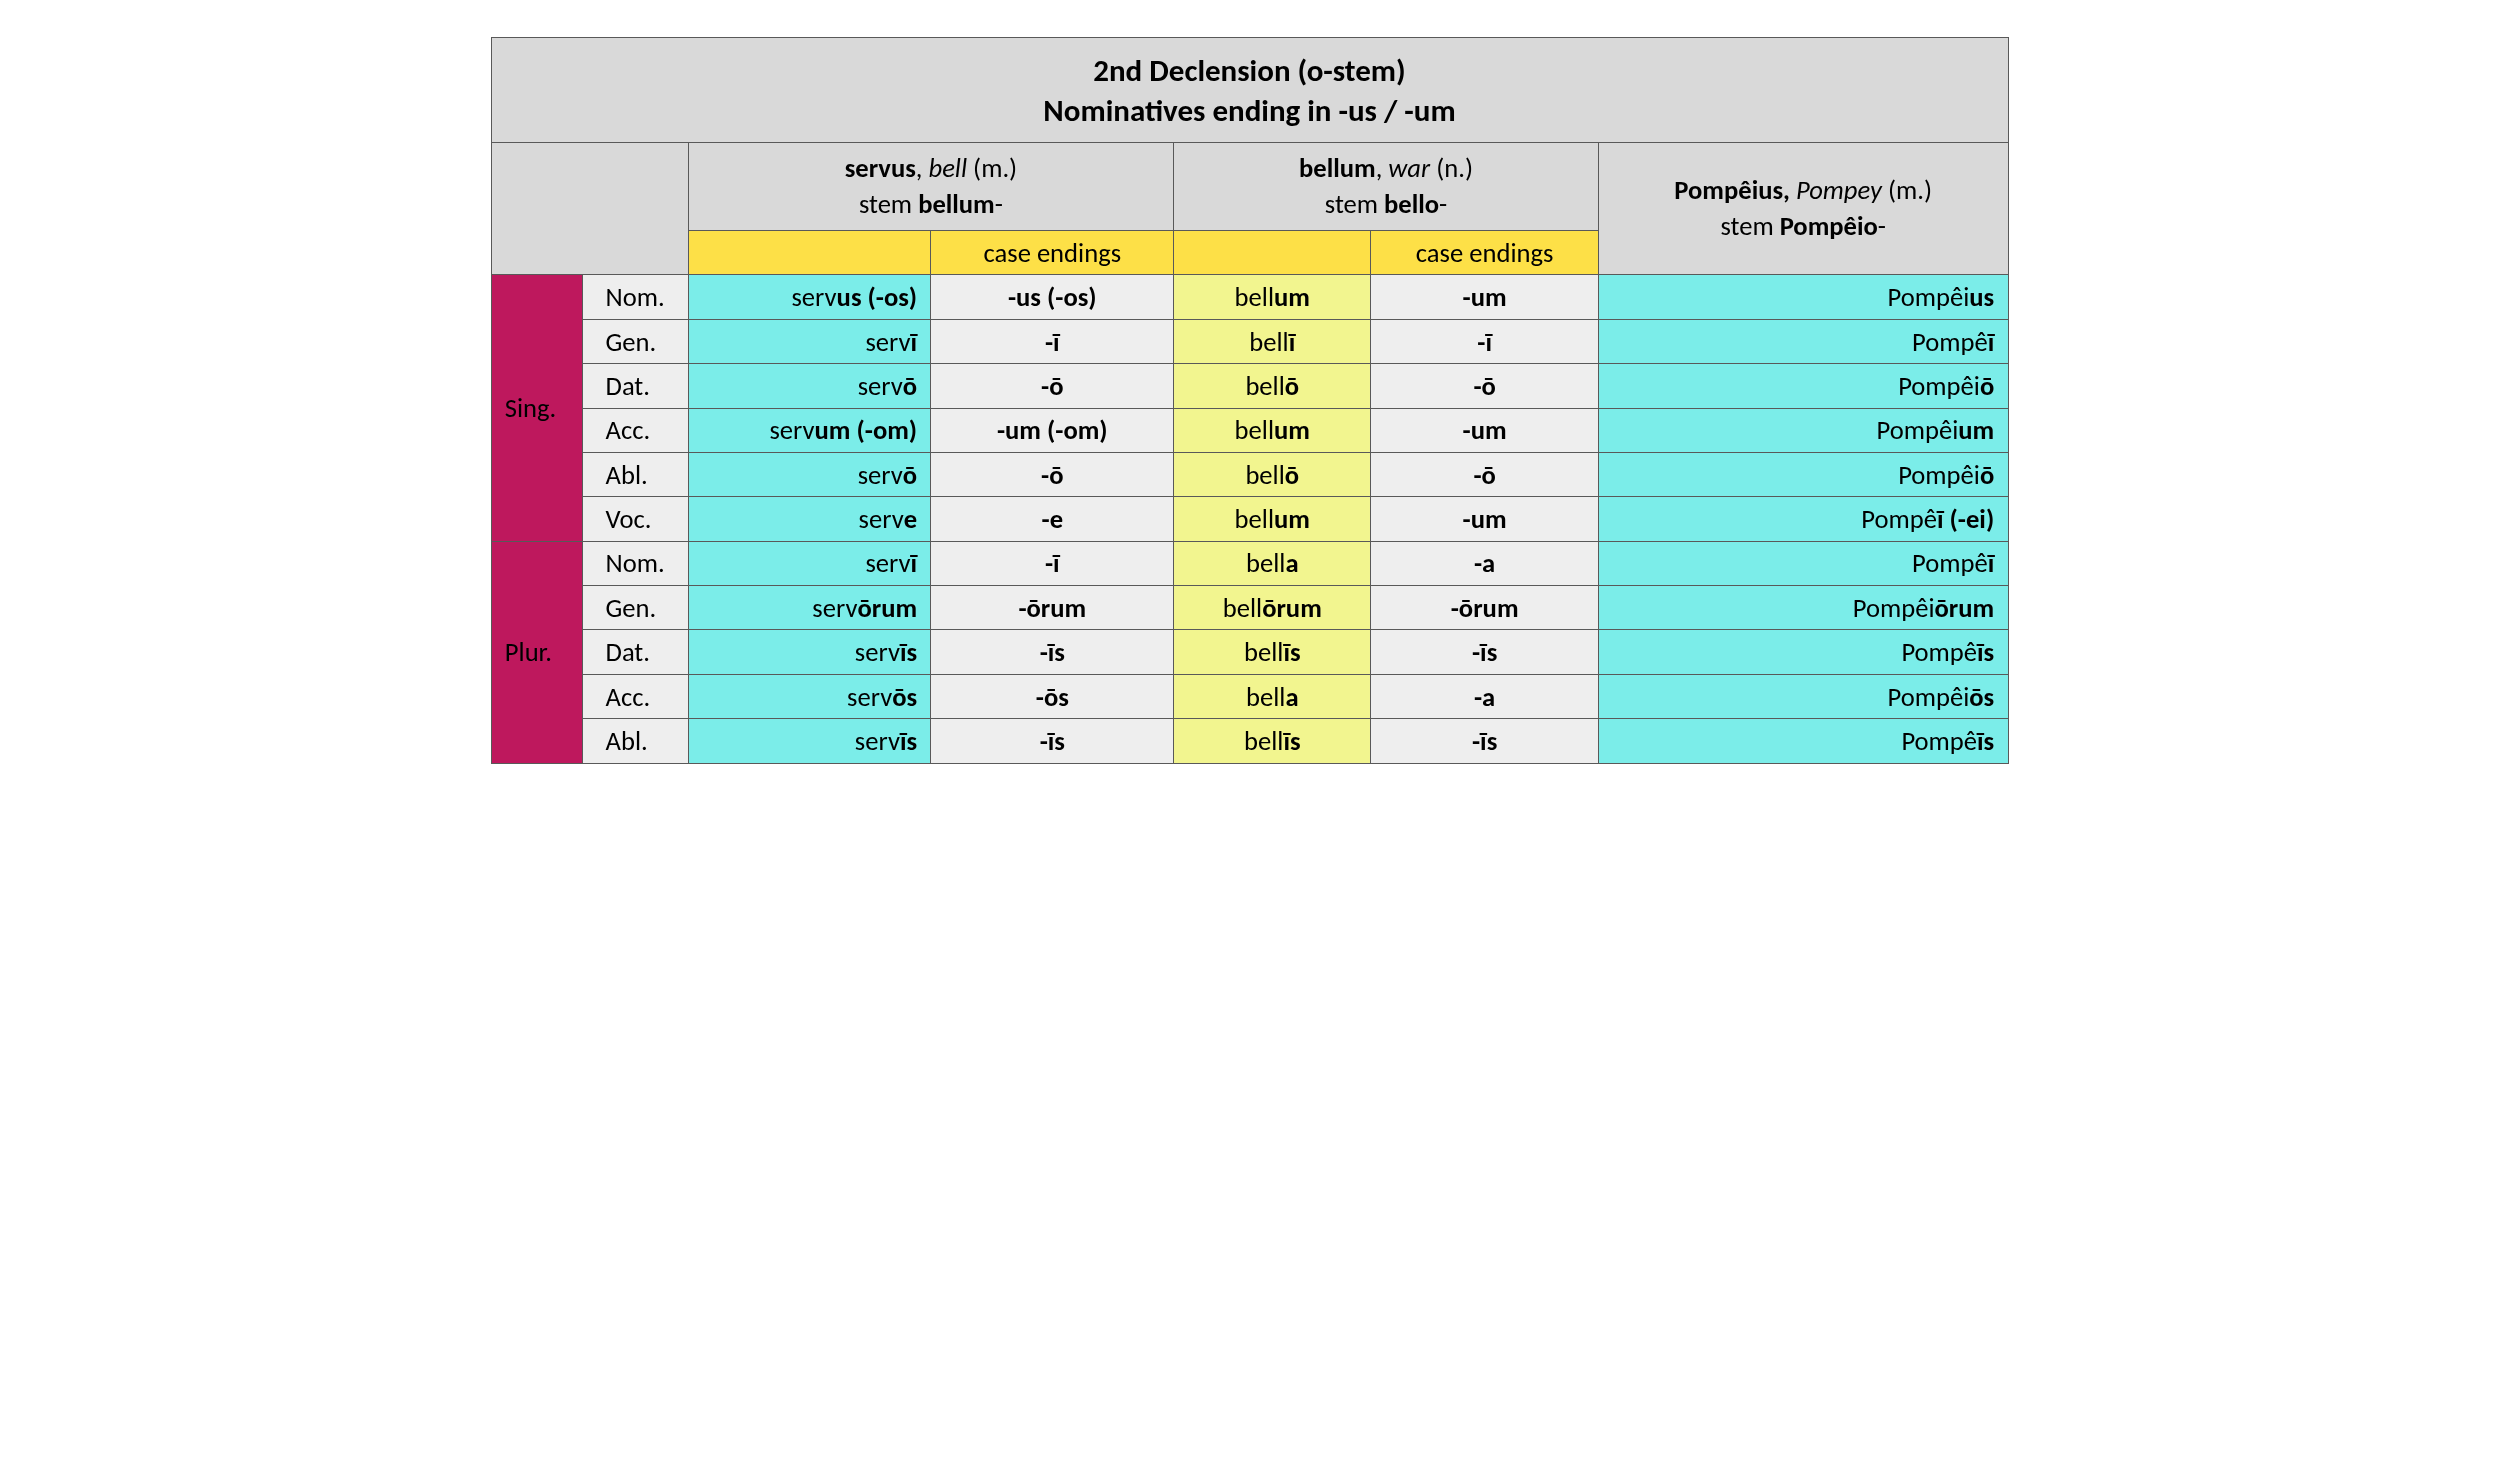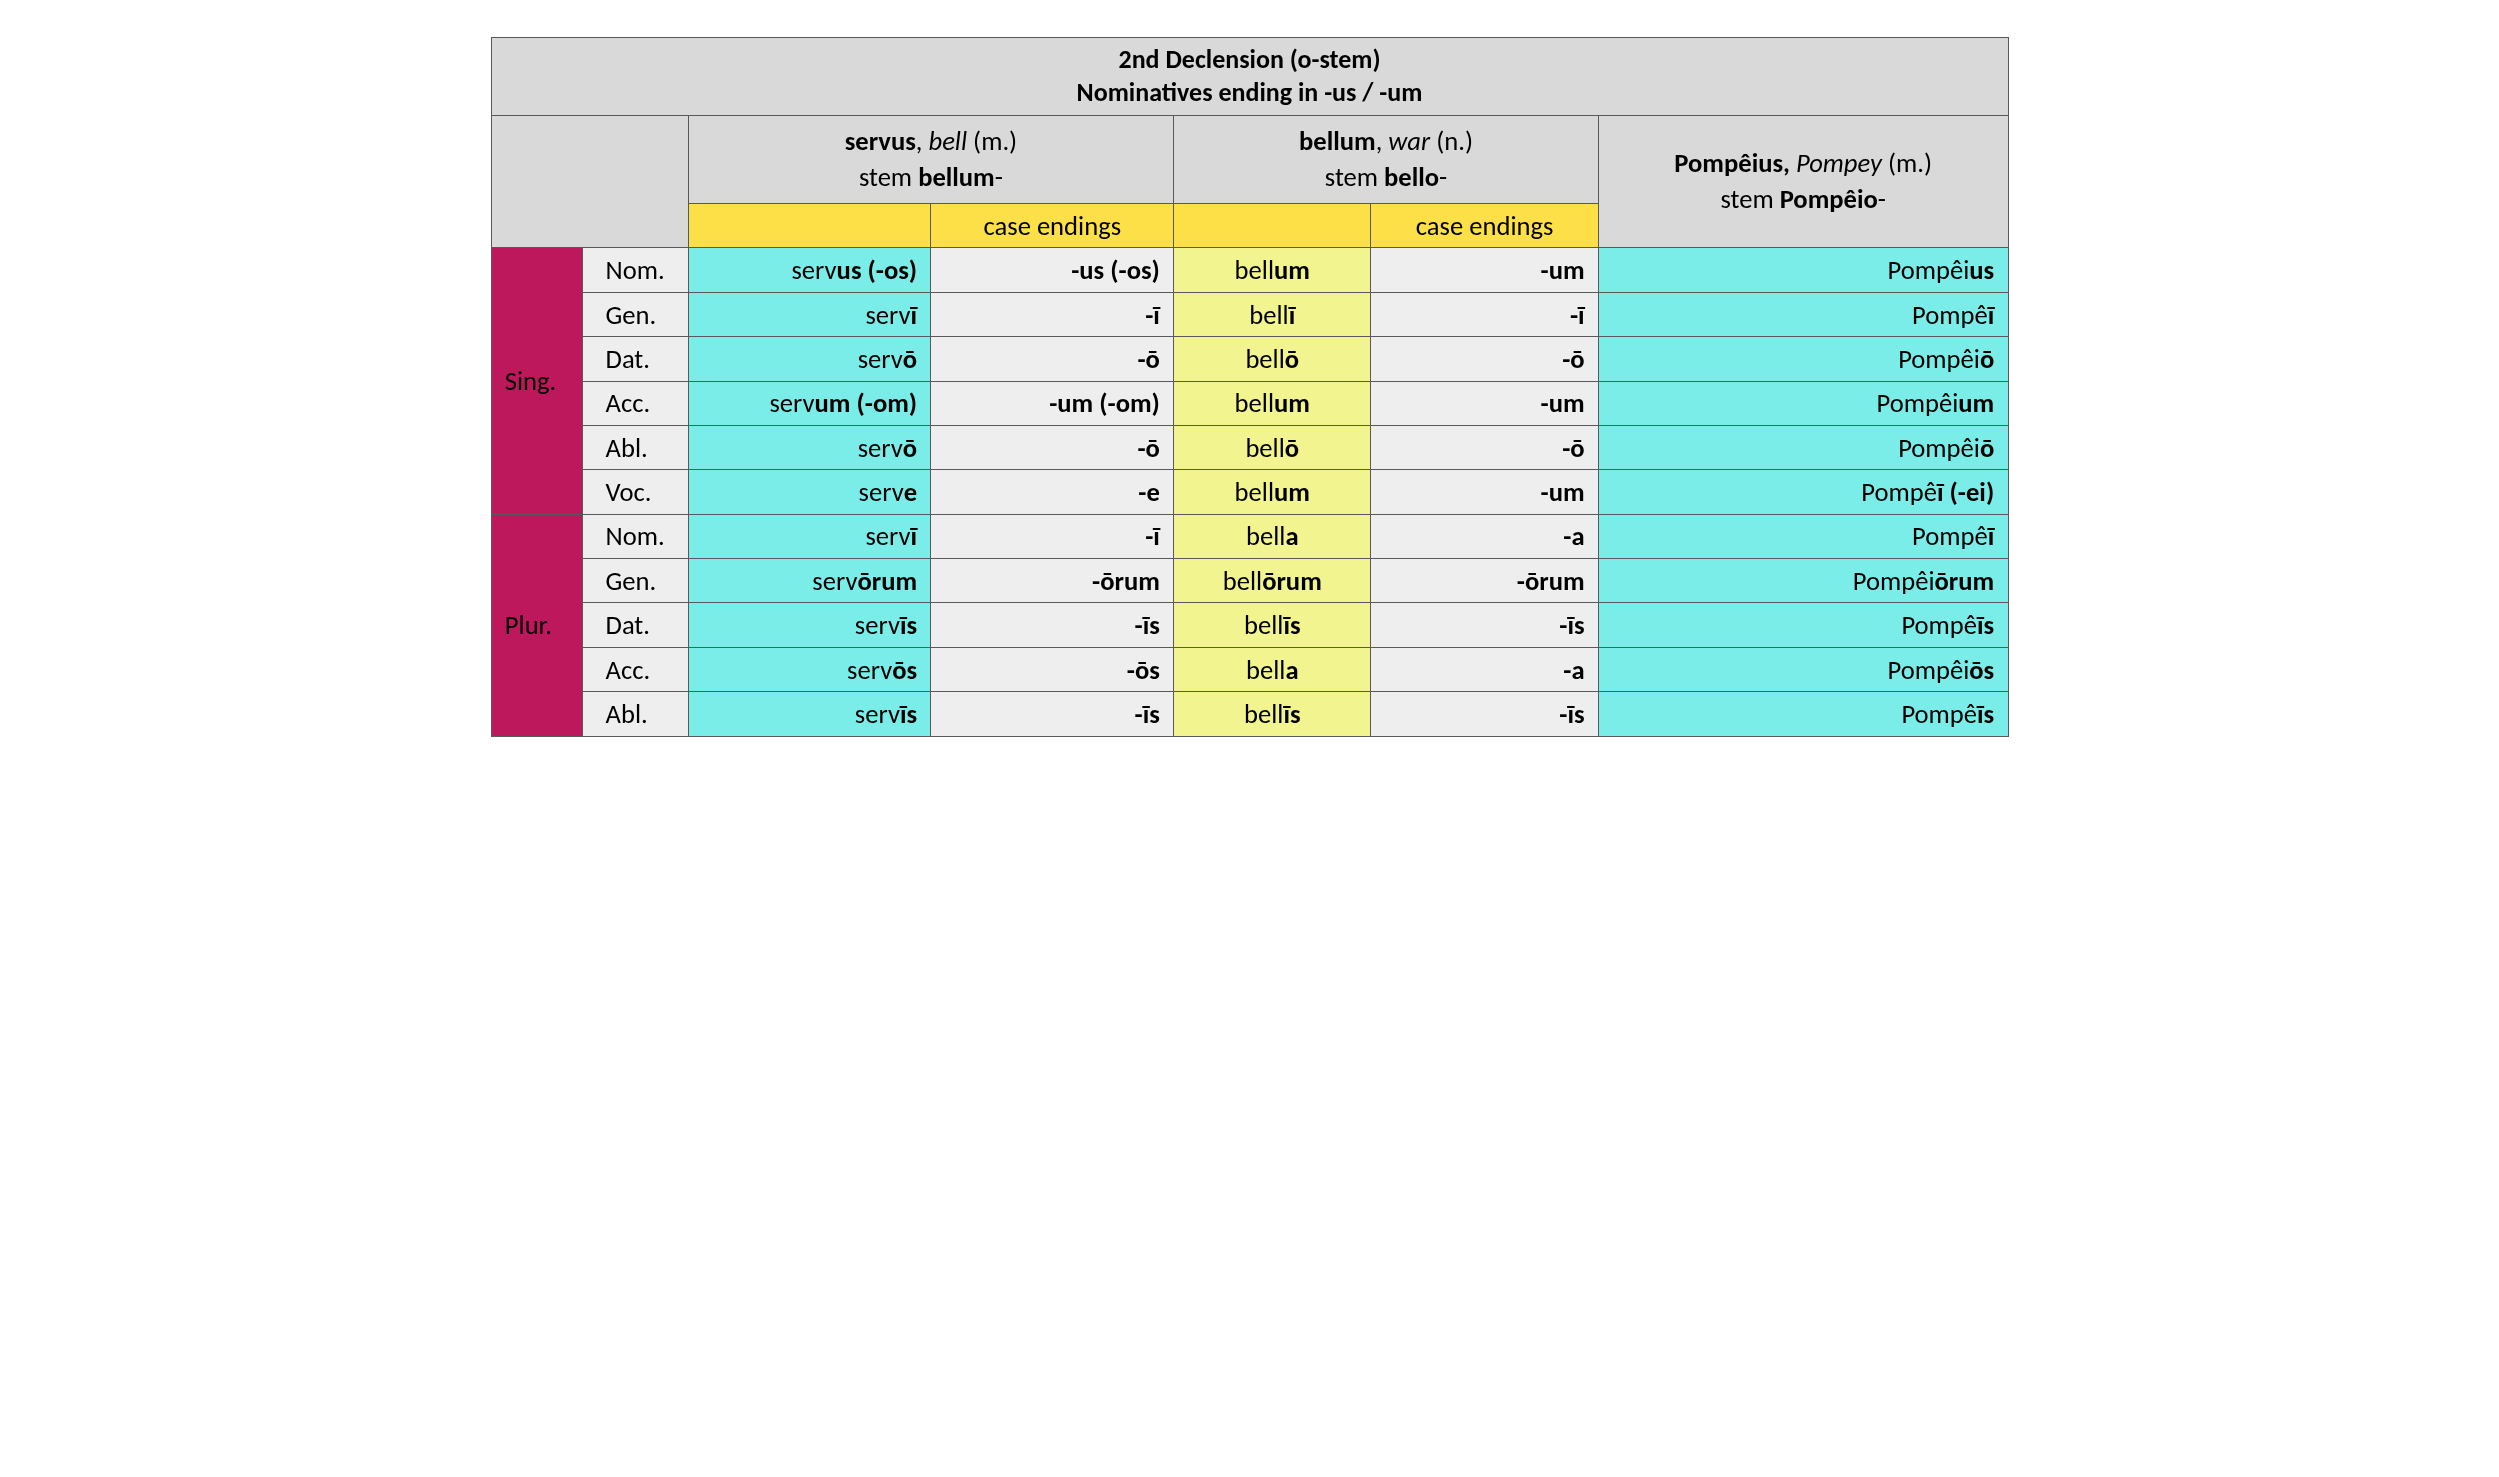--- a/index.html
+++ b/index.html
@@ -17,22 +17,22 @@
   }
   th, td {
     border: 0.9px solid #595959;
     padding: 5.7px 13.3px;
     vertical-align: middle;
   }
   .title-cell {
     background: #d9d9d9;
     text-align: center;
     font-weight: bold;
-    font-size: 26px;
-    padding: 5px;
+    font-size: 31px;
+    padding: 12px;
     line-height: 1.3;
   }
   .header-cell {
     background: #d9d9d9;
     text-align: center;
     font-weight: normal;
     padding: 7.6px;
     line-height: 1.35;
   }
   .case-endings-label {
@@ -57,21 +57,21 @@
   .form-cyan {
     background: #7bede9;
     text-align: right;
   }
   .form-yellow {
     background: #f2f58f;
     text-align: center;
   }
   .ending-cell {
     background: #eeeeee;
-    text-align: right;
+    text-align: center;
     font-weight: bold;
   }
   .b { font-weight: bold; }
   .i { font-style: italic; }
 </style>
 </head>
 <body>
 
 <table>
   <colgroup>

